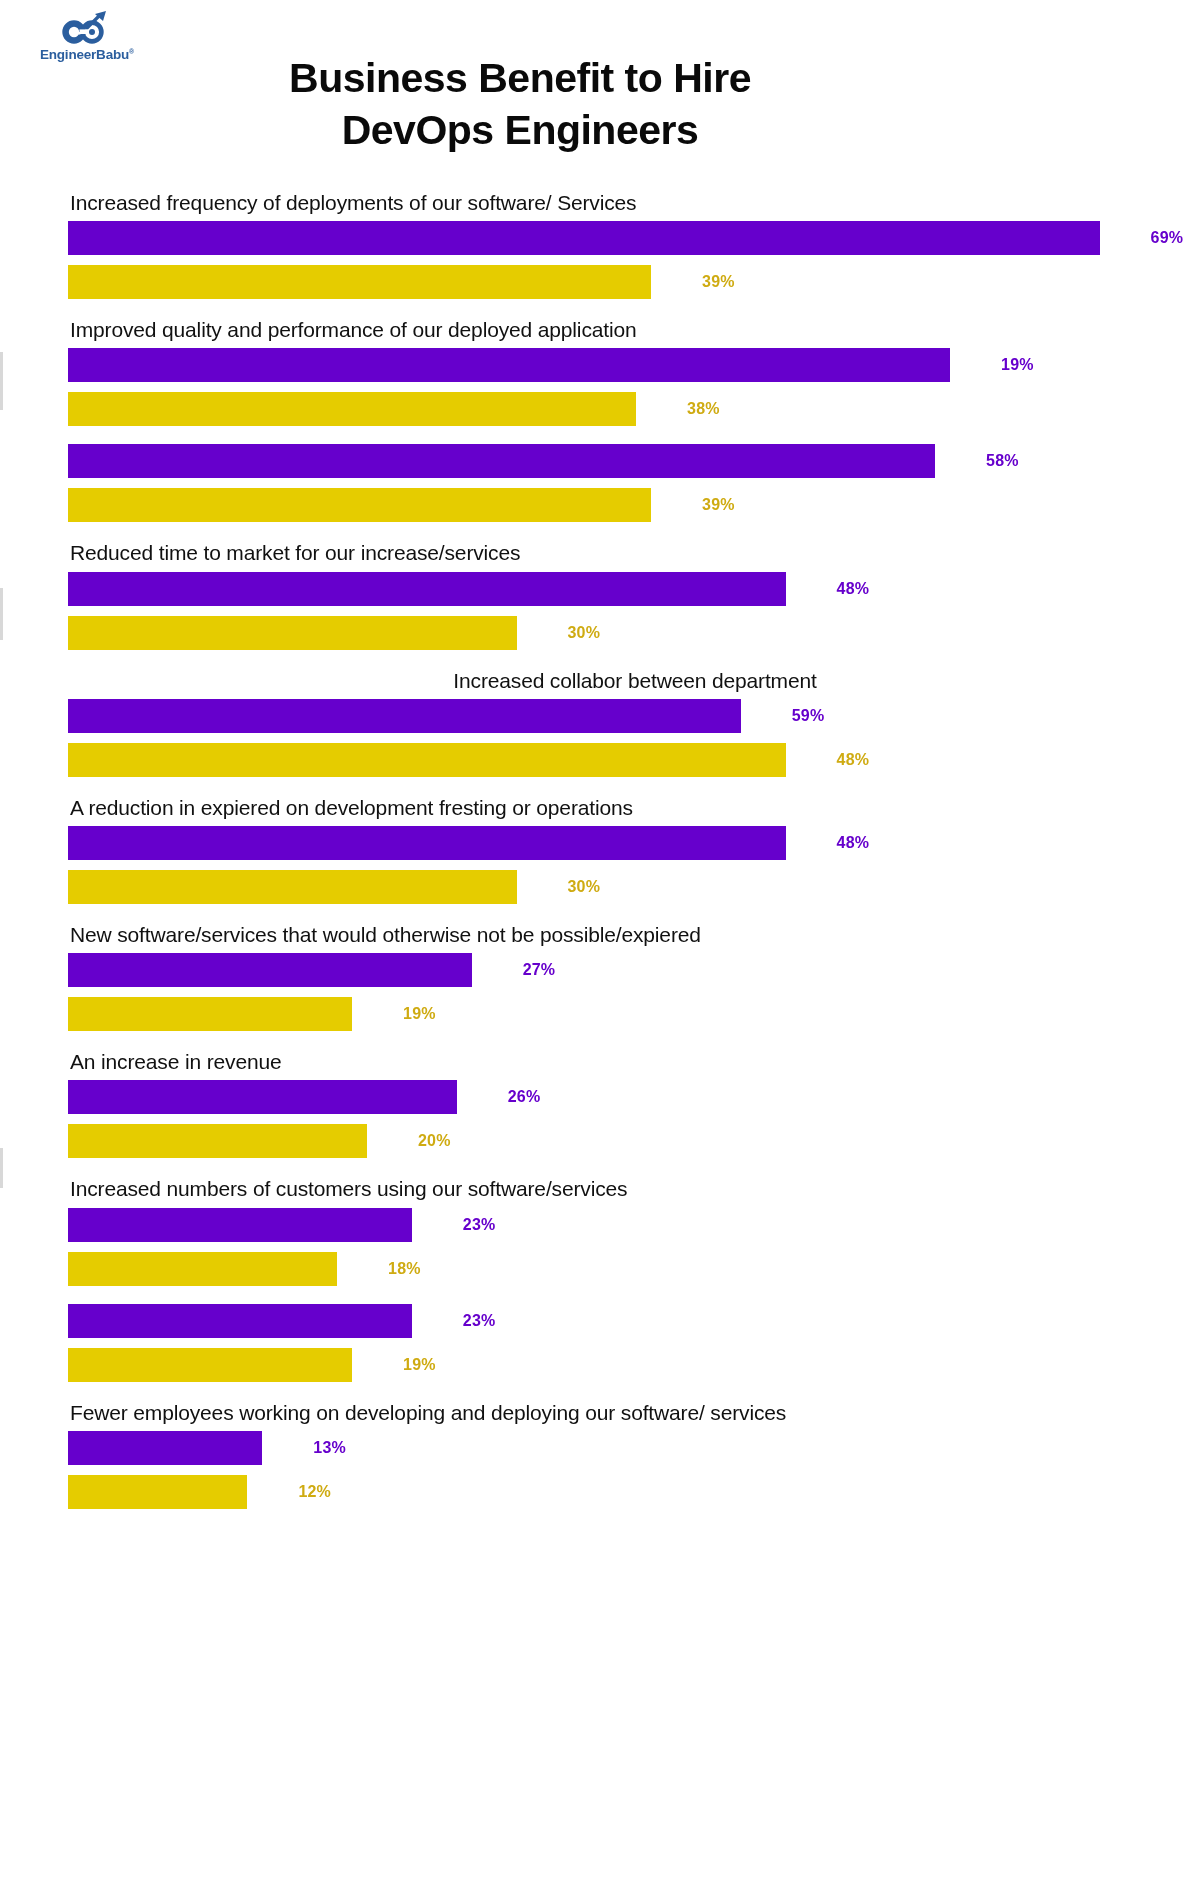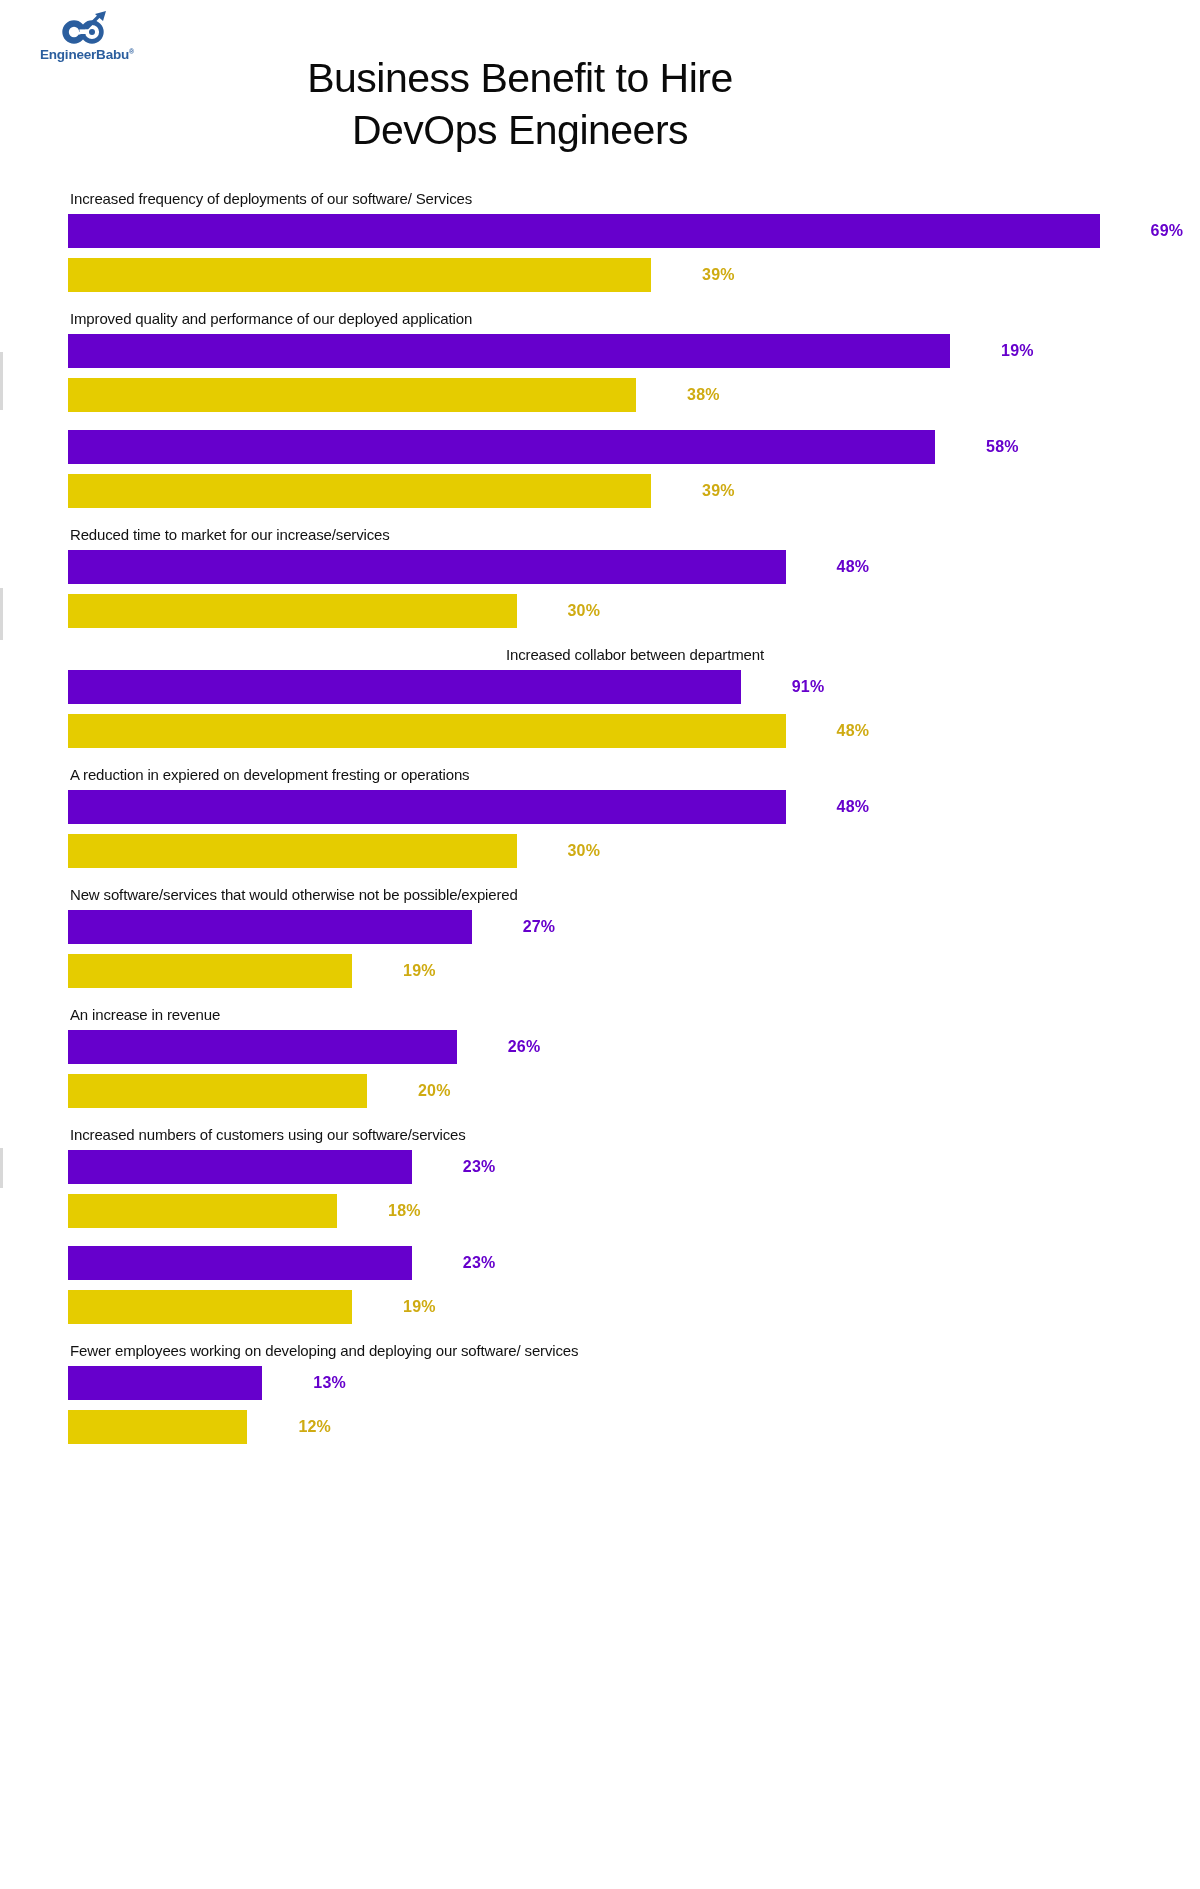--- a/index.html
+++ b/index.html
@@ -46,39 +46,39 @@
     vertical-align: super;
   }
   .chart-title {
     position: absolute;
     left: 0;
     right: 0;
     top: 26px;
     text-align: center;
     font-size: 41px;
     line-height: 1.25;
-    font-weight: normal;
+    font-weight: bold;
     letter-spacing: -0.5px;
     color: #0a0a0a;
     padding-left: 60px;
     padding-right: 220px;
     box-sizing: border-box;
   }
 
   
   .chart-area {
     position: relative;
     padding: 0 0 0 0;
   }
   .group {
     position: relative;
     padding-left: 78px;
   }
   .group-label {
-    font-size: 15px;
+    font-size: 21px;
     line-height: 1.2;
     color: #111111;
     letter-spacing: -0.15px;
     white-space: nowrap;
     margin-left: -8px;
   }
   .bar-row {
     display: flex;
     align-items: center;
     margin-left: -10px;
@@ -175,21 +175,21 @@
       </div>
       <div class="bar-row" style="margin-top: 10px;">
         <div class="bar secondary" style="width: 448.5px; background: rgb(229, 204, 0);"></div>
         <span class="bar-value secondary">30%</span>
       </div>
     </div>
     <div class="group" style="margin-top: 18px; text-align: center;">
       <div class="group-label" style="margin-bottom: 6px;">Increased collabor between department</div>
       <div class="bar-row">
         <div class="bar primary" style="width: 672.75px; background: rgb(102, 0, 204);"></div>
-        <span class="bar-value primary">91%</span>
+        <span class="bar-value primary">59%</span>
       </div>
       <div class="bar-row" style="margin-top: 10px;">
         <div class="bar secondary" style="width: 717.6px; background: rgb(229, 204, 0);"></div>
         <span class="bar-value secondary">48%</span>
       </div>
     </div>
     <div class="group" style="margin-top: 18px;">
       <div class="group-label" style="margin-bottom: 6px;">A reduction in expiered on development fresting or operations</div>
       <div class="bar-row">
         <div class="bar primary" style="width: 717.6px; background: rgb(102, 0, 204);"></div>

